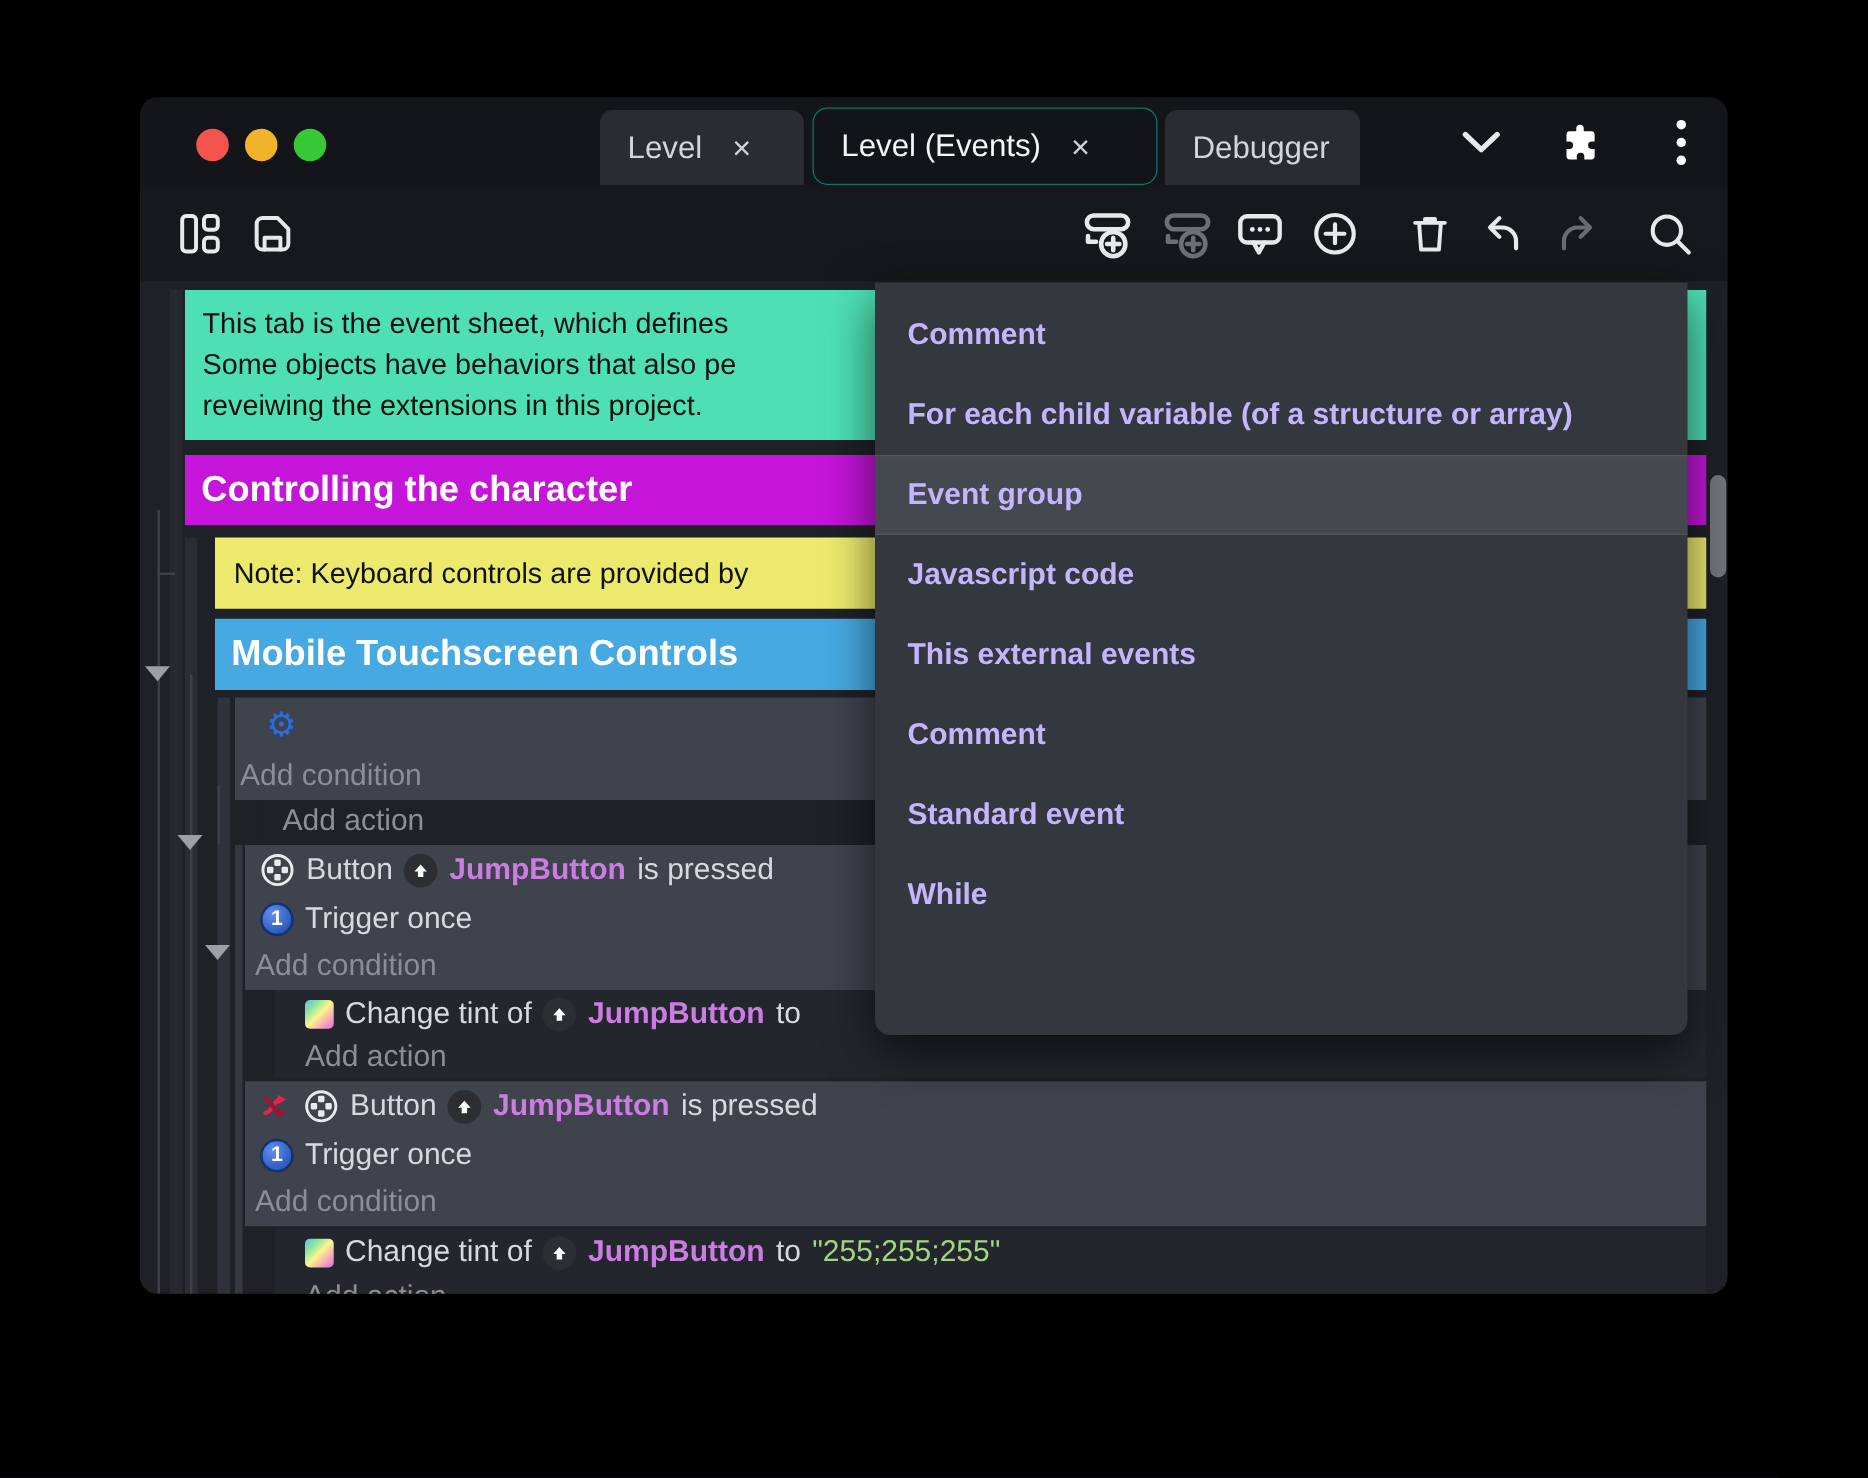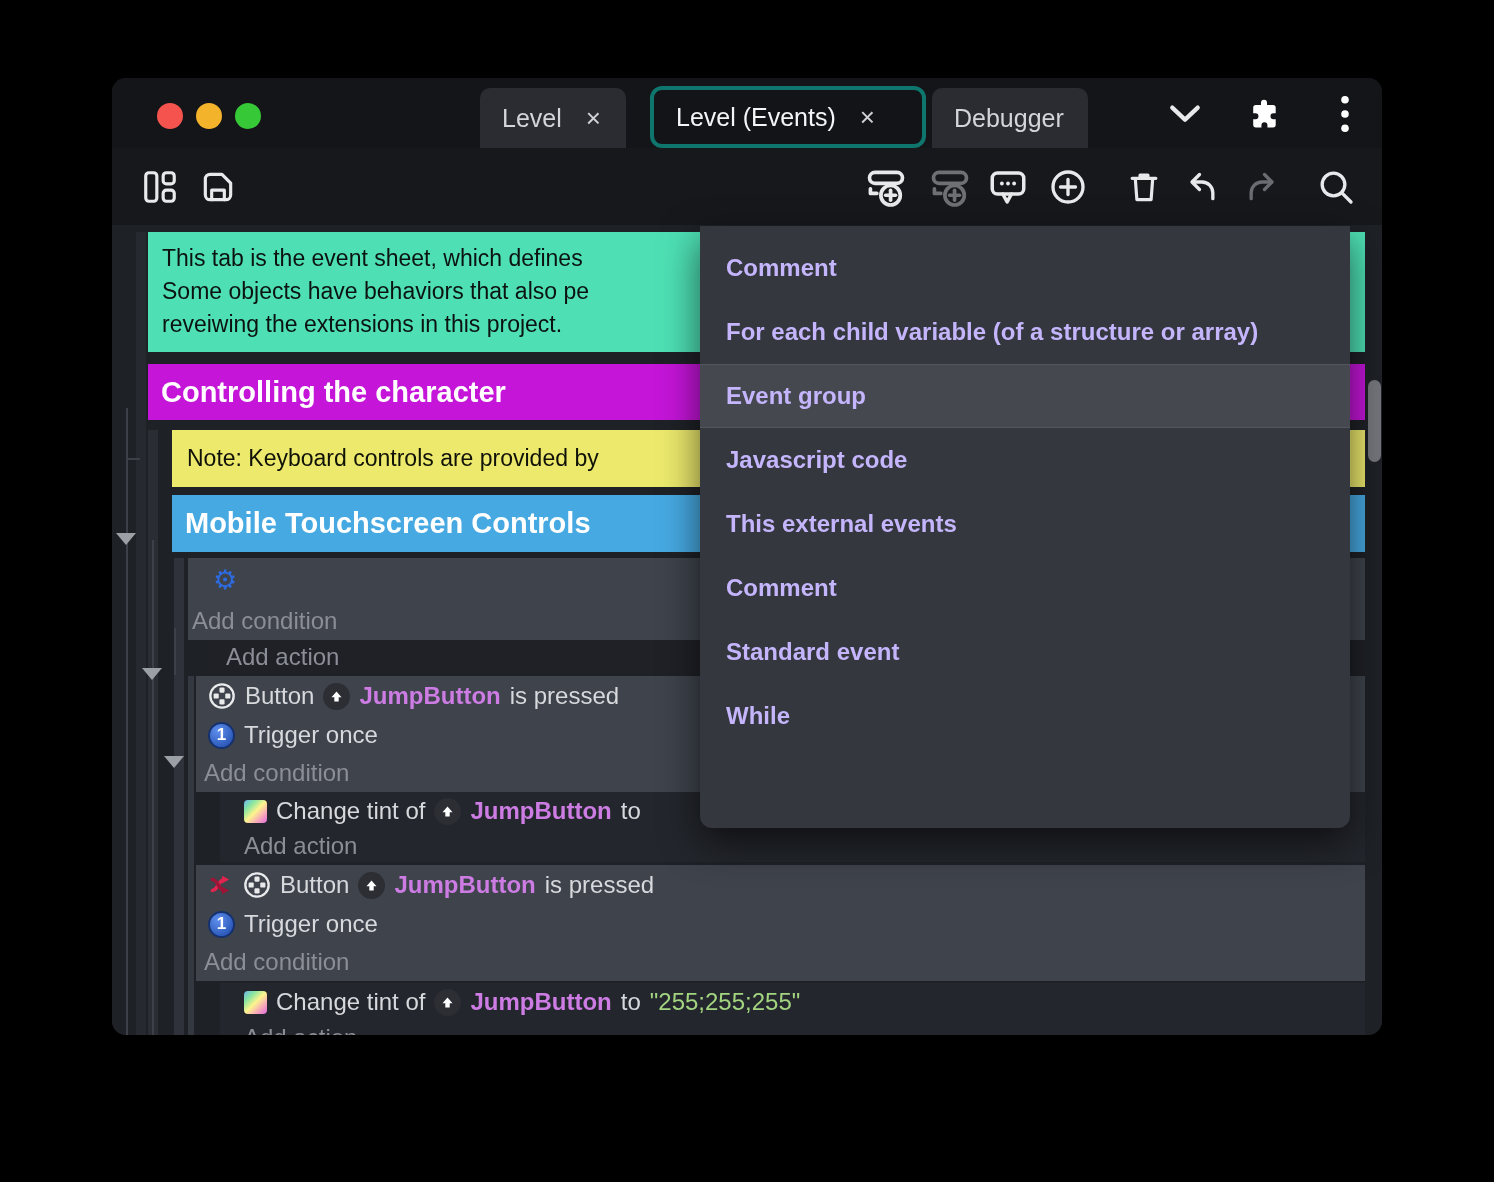--- a/index.html
+++ b/index.html
@@ -6,21 +6,21 @@
     font-family:"Liberation Sans", sans-serif;-webkit-font-smoothing:antialiased;}
   .window{position:absolute;left:112px;top:78px;width:1270px;height:957px;background:#17181c;
     border-radius:14px;overflow:hidden;}
   
   .titlebar{position:absolute;left:0;top:0;width:100%;height:70px;background:#141519;}
   .light{position:absolute;top:25px;width:26px;height:26px;border-radius:50%;}
   .tab{position:absolute;top:10px;height:60px;background:#2a2c31;border-radius:10px 10px 0 0;
     display:flex;align-items:center;gap:14px;padding:0 22px;box-sizing:border-box;color:#d3d5d8;
     font-size:25px;font-weight:500;}
   .tab .close{color:#cfd1d4;font-size:26px;font-weight:400;margin-left:10px;}
-  .tab.active{background:#131418;border:4px solid #0f766e;border-radius:12px;top:8px;height:62px;color:#f4f5f6;}
+  .tab.active{background:#131418;border:1px solid #0f766e;border-radius:12px;top:8px;height:62px;color:#f4f5f6;}
   .tbicon{position:absolute;display:flex;align-items:center;justify-content:center;}
   svg{display:block;}
   .stroke{fill:none;stroke:#e8e9eb;stroke-width:2;stroke-linecap:round;stroke-linejoin:round;}
   .strokeDim{fill:none;stroke:#6a6c72;stroke-width:2;stroke-linecap:round;stroke-linejoin:round;}
   
   .toolbar{position:absolute;left:0;top:70px;width:100%;height:77px;background:#17181c;}
   .toolbtn{position:absolute;width:52px;height:52px;top:13px;display:flex;align-items:center;justify-content:center;
     border-radius:8px;}
   .disabled{opacity:.42;}
   .playgroup{position:absolute;left:440px;top:82px;width:146px;height:58px;border:2px solid #7b7d84;
@@ -67,21 +67,21 @@
 <body>
 
 <div class="window">
 
   <div class="titlebar">
     <div class="light" style="left:45px;background:#f4544d;"></div>
     <div class="light" style="left:84px;background:#f3b32a;"></div>
     <div class="light" style="left:123px;background:#37c837;"></div>
 
 
-    <div class="tab" style="left:368px;width:146px;">
+    <div class="tab" style="left:368px;width:163px;">
       <span>Level</span>
       <span class="close">×</span>
     </div>
 
     <div class="tab active" style="left:538px;width:276px;">
       <span>Level (Events)</span>
       <span class="close">×</span>
     </div>
 
     <div class="tab" style="left:820px;width:156px;padding-right:8px;">

